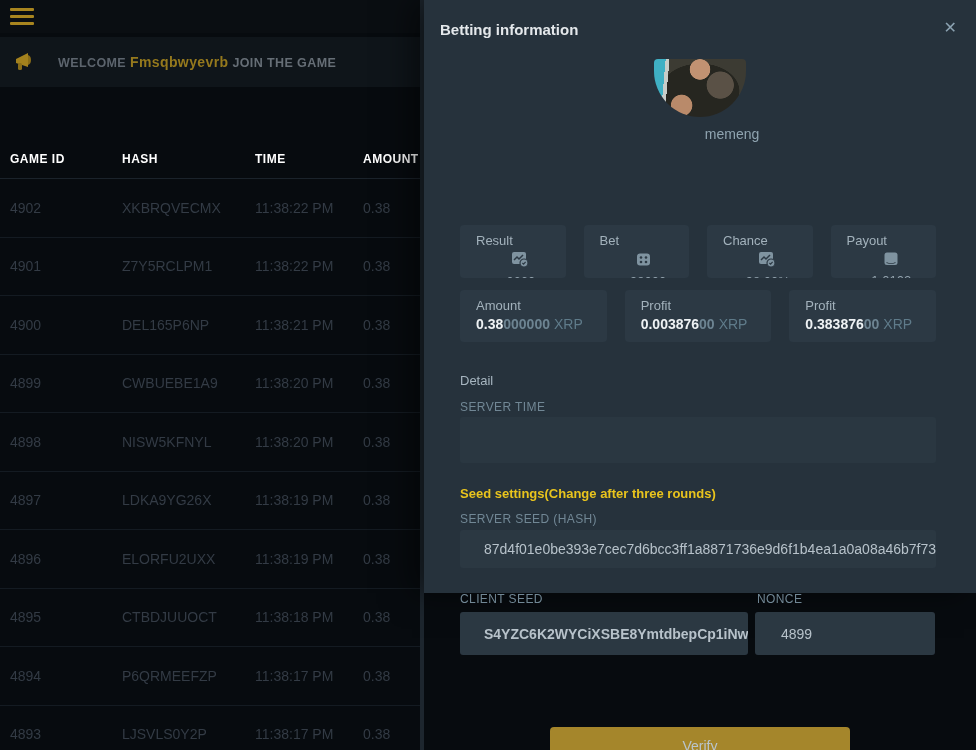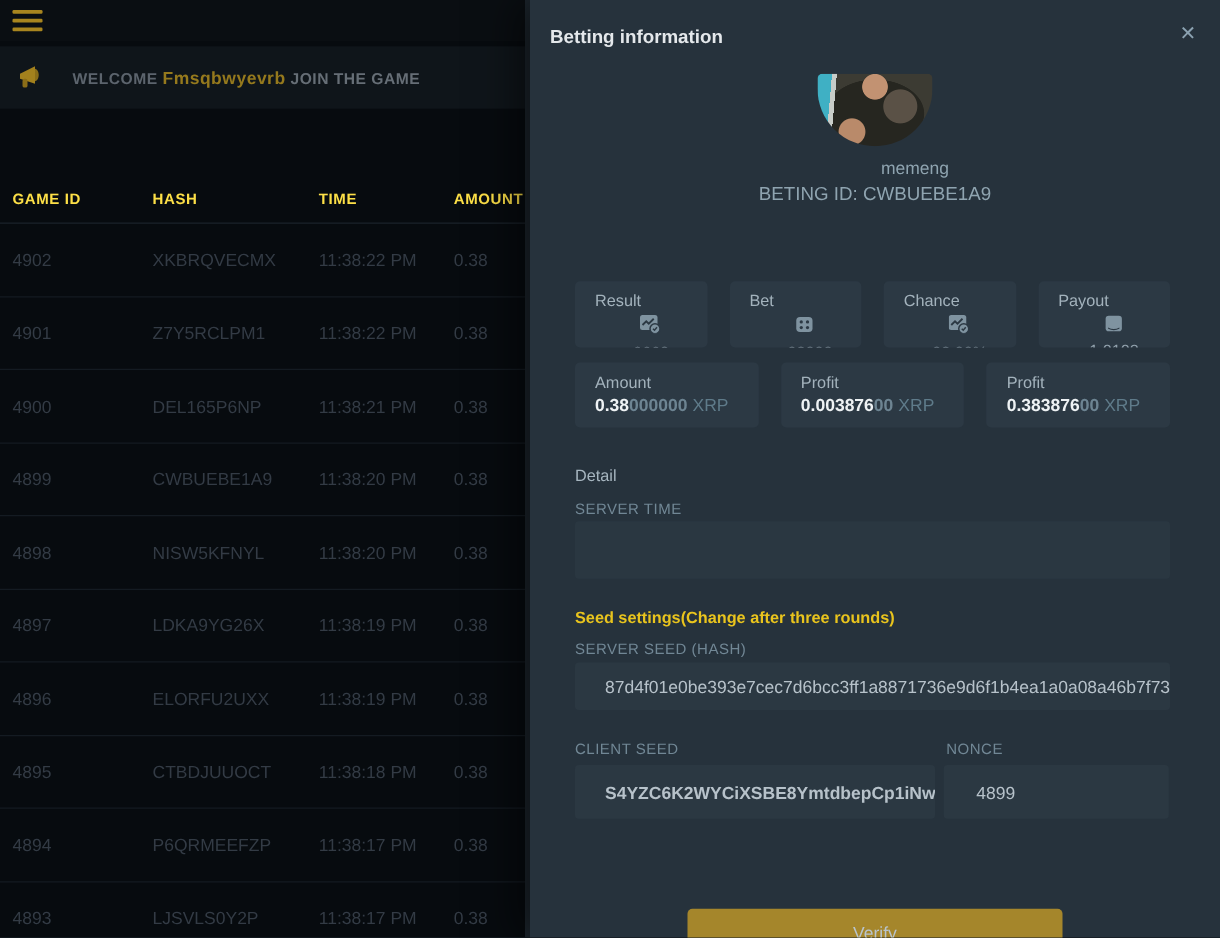--- a/index.html
+++ b/index.html
@@ -19,29 +19,29 @@
   .banner-text .uname { color:#95791d; font-size:14px; }
   .banner-text .suffix { color:#666e76; }
 
   .thead { position:absolute; left:0; top:140px; width:424px; height:39px;
            border-bottom:1px solid #1b232b; }
   .thead span, .trow span { position:absolute; top:50%; transform:translateY(-50%); white-space:nowrap; }
   .col-id   { left:10px; }
   .col-hash { left:122px; }
   .col-time { left:255px; }
   .col-amt  { left:363px; }
-  .thead span { font-size:12px; font-weight:bold; letter-spacing:.5px; color:#fde047; }
+  .thead span { font-size:12px; font-weight:bold; letter-spacing:.5px; color:#ffffff; }
   .tbody { position:absolute; left:0; top:179px; width:424px; }
   .trow { position:relative; width:424px; height:58.5px; border-bottom:1px solid #141b22; cursor:pointer; }
   .trow span { font-size:14px; color:#333b45; }
 
   .scroll-strip { position:absolute; right:0; top:0; width:4px; height:750px; background:#1d262e; }
 
   
-  .modal { position:absolute; left:424px; top:0; width:552px; height:750px; background:#26323c;
+  .modal { position:absolute; left:424px; top:0; width:552px; height:593px; background:#26323c;
            box-shadow:-12px 0 30px rgba(0,0,0,.5); }
   .modal-title { position:absolute; left:16px; top:21px; font-size:15px; font-weight:bold; color:#e4e8eb; }
   .modal-close { position:absolute; right:19px; top:20px; font-size:16px; color:#8ba2b1; cursor:pointer; line-height:1; }
 
   .avatar { position:absolute; left:50%; top:59px; transform:translateX(-50%);
             width:92px; height:58px; border-radius:4px 4px 46px 46px; overflow:hidden;
             background:
               radial-gradient(circle at 50% 18%, #c29272 0 15%, rgba(0,0,0,0) 16%),
               radial-gradient(circle at 30% 80%, #b98a6a 0 13%, rgba(0,0,0,0) 14%),
               radial-gradient(circle at 72% 45%, #5a5146 0 18%, rgba(0,0,0,0) 19%),
@@ -186,21 +186,20 @@
 
     <div class="scroll-strip"></div>
   </div>
 
   <div class="modal">
     <div class="modal-title">Betting information</div>
     <div class="modal-close">✕</div>
 
     <div class="avatar"></div>
     <div class="m-user m-name">memeng</div>
-    <div class="m-user m-bid">BETING ID: CWBUEBE1A9</div>
 
     <div class="cards-row row-stats">
       <div class="card card-s">
         <div class="card-label">Result</div>
         <div class="card-val">
           <svg width="17" height="15" viewBox="0 0 17 15">
             <rect x="0" y="0" width="14" height="12" rx="2" fill="#7f93a0"></rect>
             <polyline points="2,8 5,5 7,7 11,3" fill="none" stroke="#2c3944" stroke-width="1.5"></polyline>
             <circle cx="12" cy="11" r="4" fill="#7f93a0" stroke="#2c3944" stroke-width="1.2"></circle>
             <polyline points="10.4,11 11.6,12.2 13.6,9.8" fill="none" stroke="#2c3944" stroke-width="1.2"></polyline>

